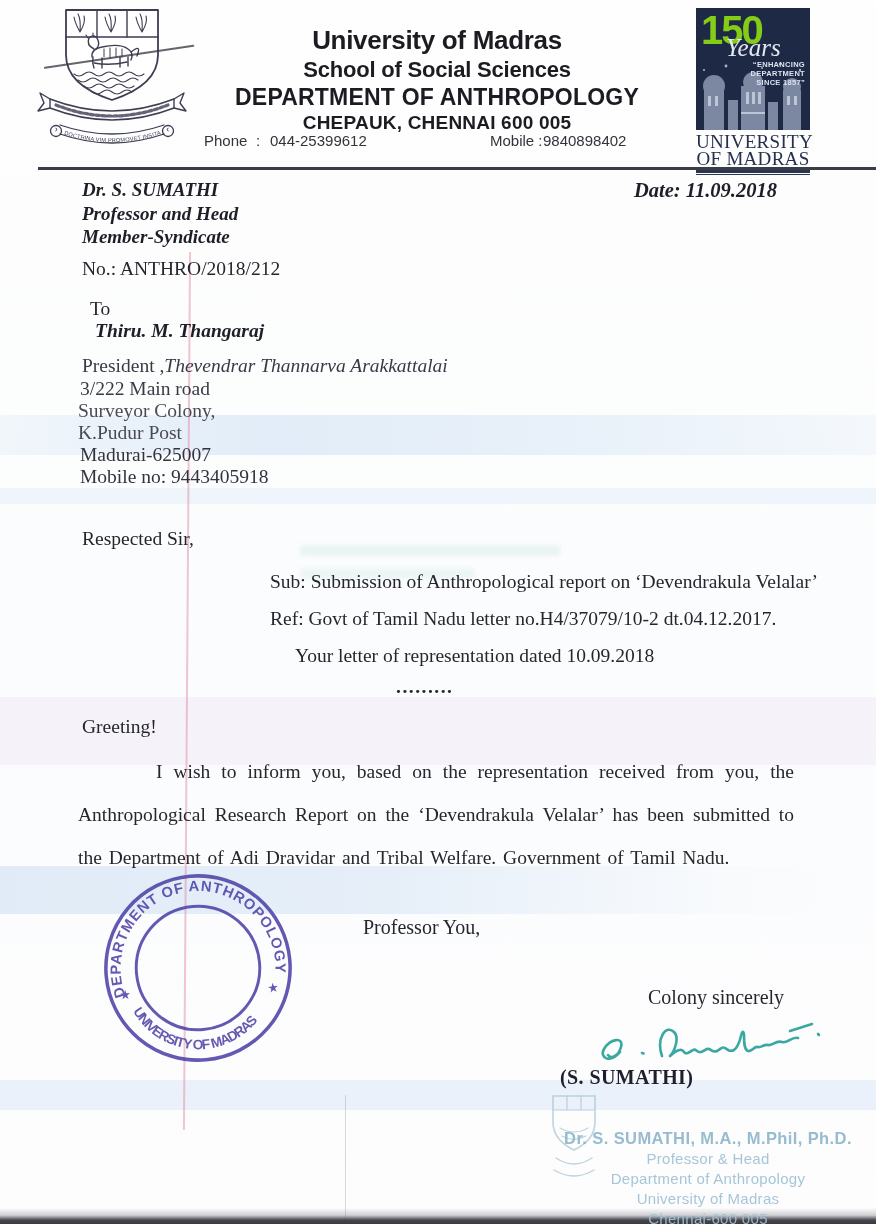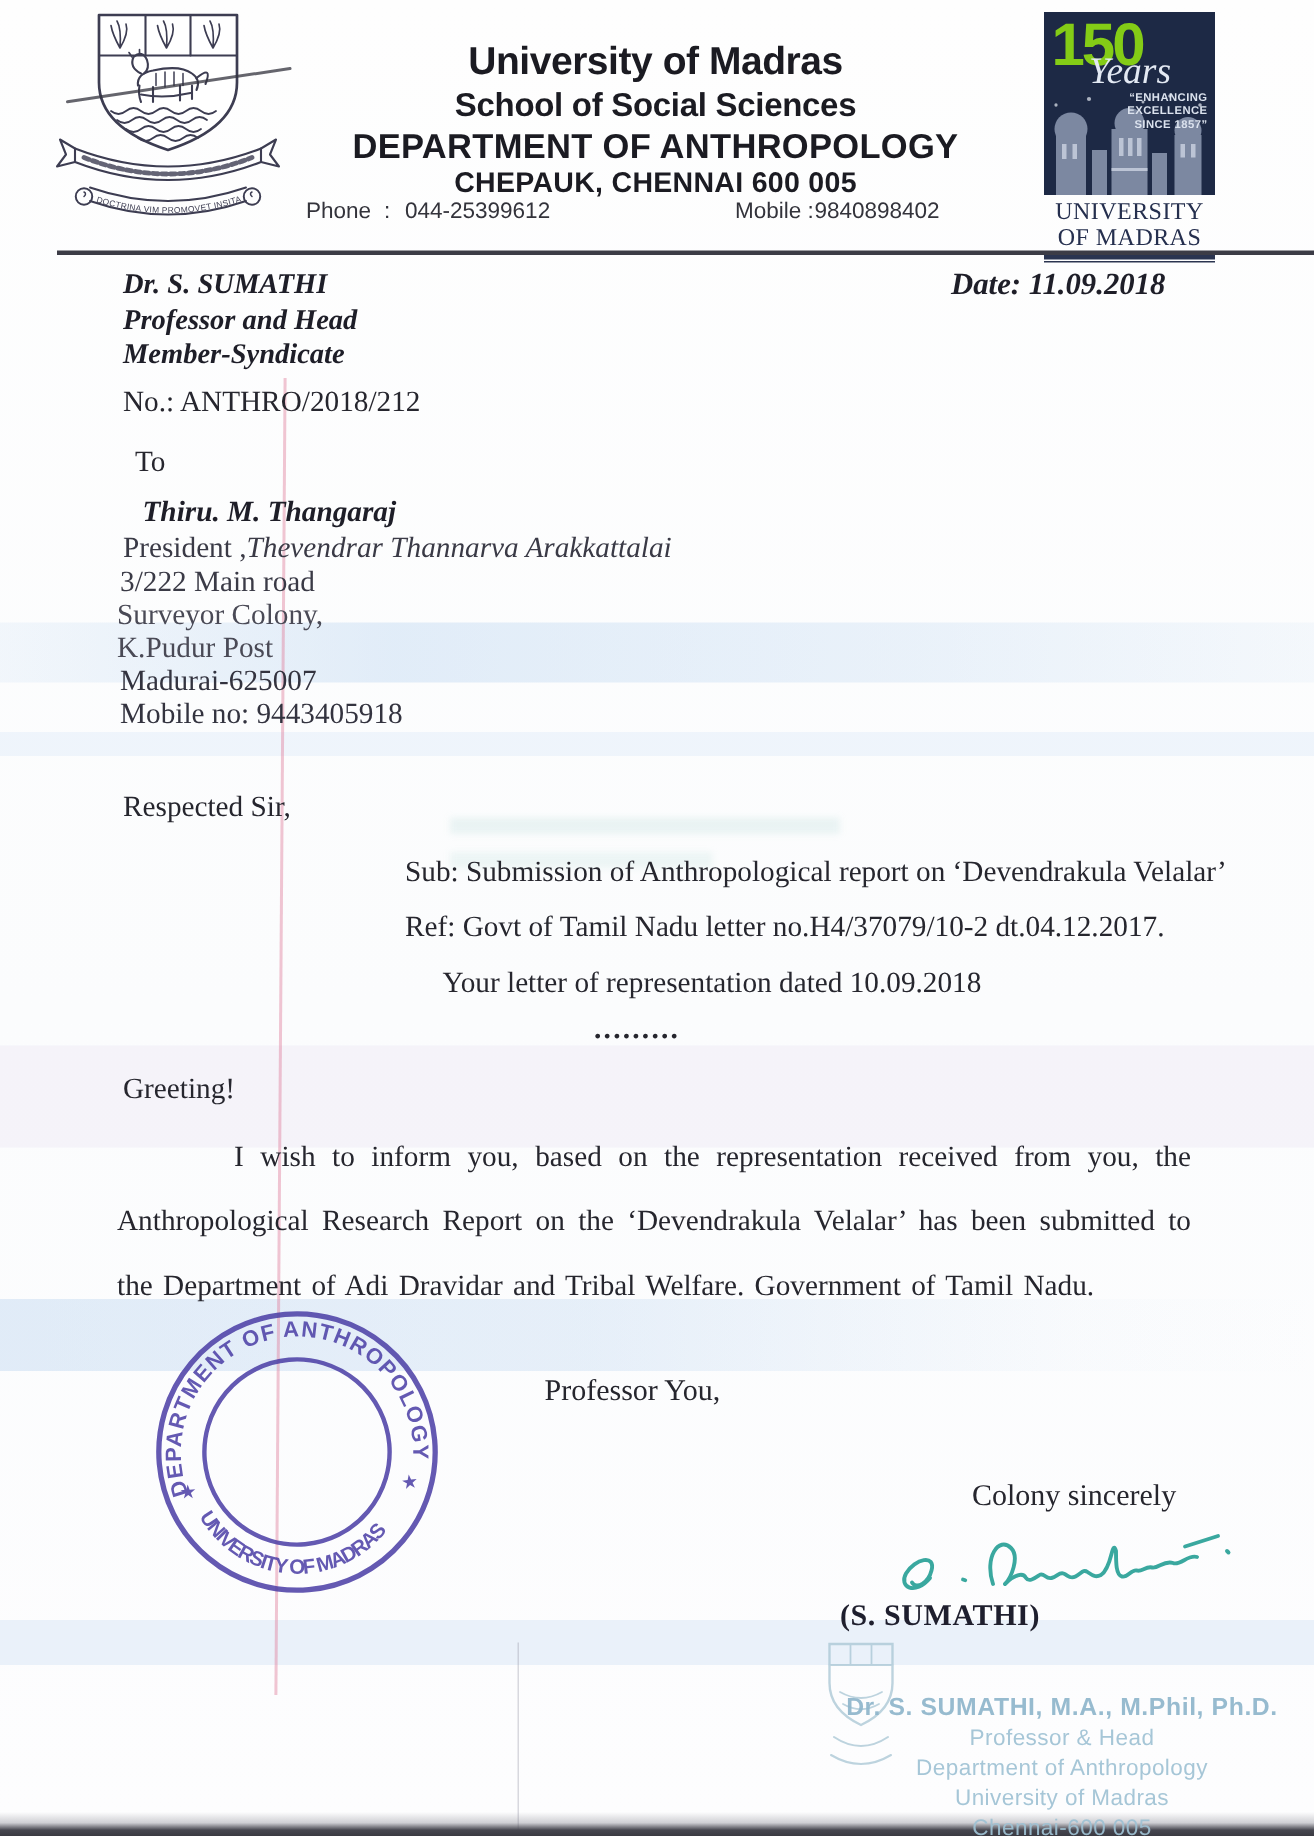--- a/index.html
+++ b/index.html
@@ -50,32 +50,32 @@
   .badge-box { position:relative; width:114px; height:122px; background:#1d2945; overflow:hidden; }
   .badge-150 { position:absolute; left:5px; top:0px; font-family:"Liberation Sans", sans-serif;
     font-weight:bold; font-size:40px; color:#84cc16; letter-spacing:-2px; line-height:44px; }
   .badge-years { position:absolute; left:30px; top:26px; font-family:"Liberation Serif", serif;
     font-style:italic; font-size:25px; color:#e3e9f3; }
   .badge-tagline { position:absolute; right:5px; top:52px; text-align:right;
     font-family:"Liberation Sans", sans-serif; font-size:7.5px; font-weight:bold;
     color:#dbe2ee; line-height:9px; letter-spacing:.3px; }
   .badge-buildings { position:absolute; left:0; bottom:0; }
   .badge-org { margin-top:3px; text-align:center; font-family:"Liberation Serif", serif;
-    color:#252f4e; font-size:16px; line-height:17px; letter-spacing:.3px; }
+    color:#252f4e; font-size:19px; line-height:17px; letter-spacing:.3px; }
   .badge-rule1 { height:3px; background:#2a3450; margin-top:3px; }
   .badge-rule2 { height:1px; background:#2a3450; margin-top:1px; }
 
   
   .t { position:absolute; white-space:nowrap; font-size:19.5px; }
   .bold { font-weight:bold; color:#1e1e28;font-style:italic; }
   .sender-block { left:82px; top:178px; line-height:23.5px; font-size:19px; }
   .date-line { left:634px; top:179px; font-size:20.5px; }
   .refno { left:82px; top:258px; }
   .to-label { left:90px; top:298px; }
-  .rcpt-name { left:95px; top:331px; }
+  .rcpt-name { left:95px; top:320px; }
   .rcpt-line1 { left:82px; top:355px; color:#3a3a46; }
   .rcpt-line2 { left:80px; top:378px; color:#3a3a46; }
   .rcpt-line3 { left:78px; top:400px; color:#4a4a56; }
   .rcpt-line4 { left:78px; top:422px; color:#4a4a56; }
   .rcpt-line5 { left:80px; top:444px; color:#33333f; }
   .rcpt-line6 { left:80px; top:466px; color:#33333f; }
   .salutation { left:82px; top:528px; }
   .sub-line { left:270px; top:571px; }
   .ref-line { left:270px; top:608px; }
   .your-letter { left:295px; top:645px; }
@@ -208,21 +208,21 @@
             <circle cx="84" cy="4" r="1.2"></circle>
             <circle cx="104" cy="10" r="1.2"></circle>
           <circle cx="8" cy="10" r="1.1"></circle>
             <circle cx="66" cy="8" r="1"></circle>
         </g>
       </svg>
       <div class="badge-150">150</div>
       <div class="badge-years">Years</div>
       <div class="badge-tagline">
         <div>“ENHANCING</div>
-        <div>EXCELLENCE</div>
+        <div>DEPARTMENT</div>
         <div>SINCE 1857”</div>
       </div>
     </div>
     <div class="badge-org">
       <div>UNIVERSITY</div>
       <div>OF MADRAS</div>
     </div>
     <div class="badge-rule1"></div>
     <div class="badge-rule2"></div>
   </div>

